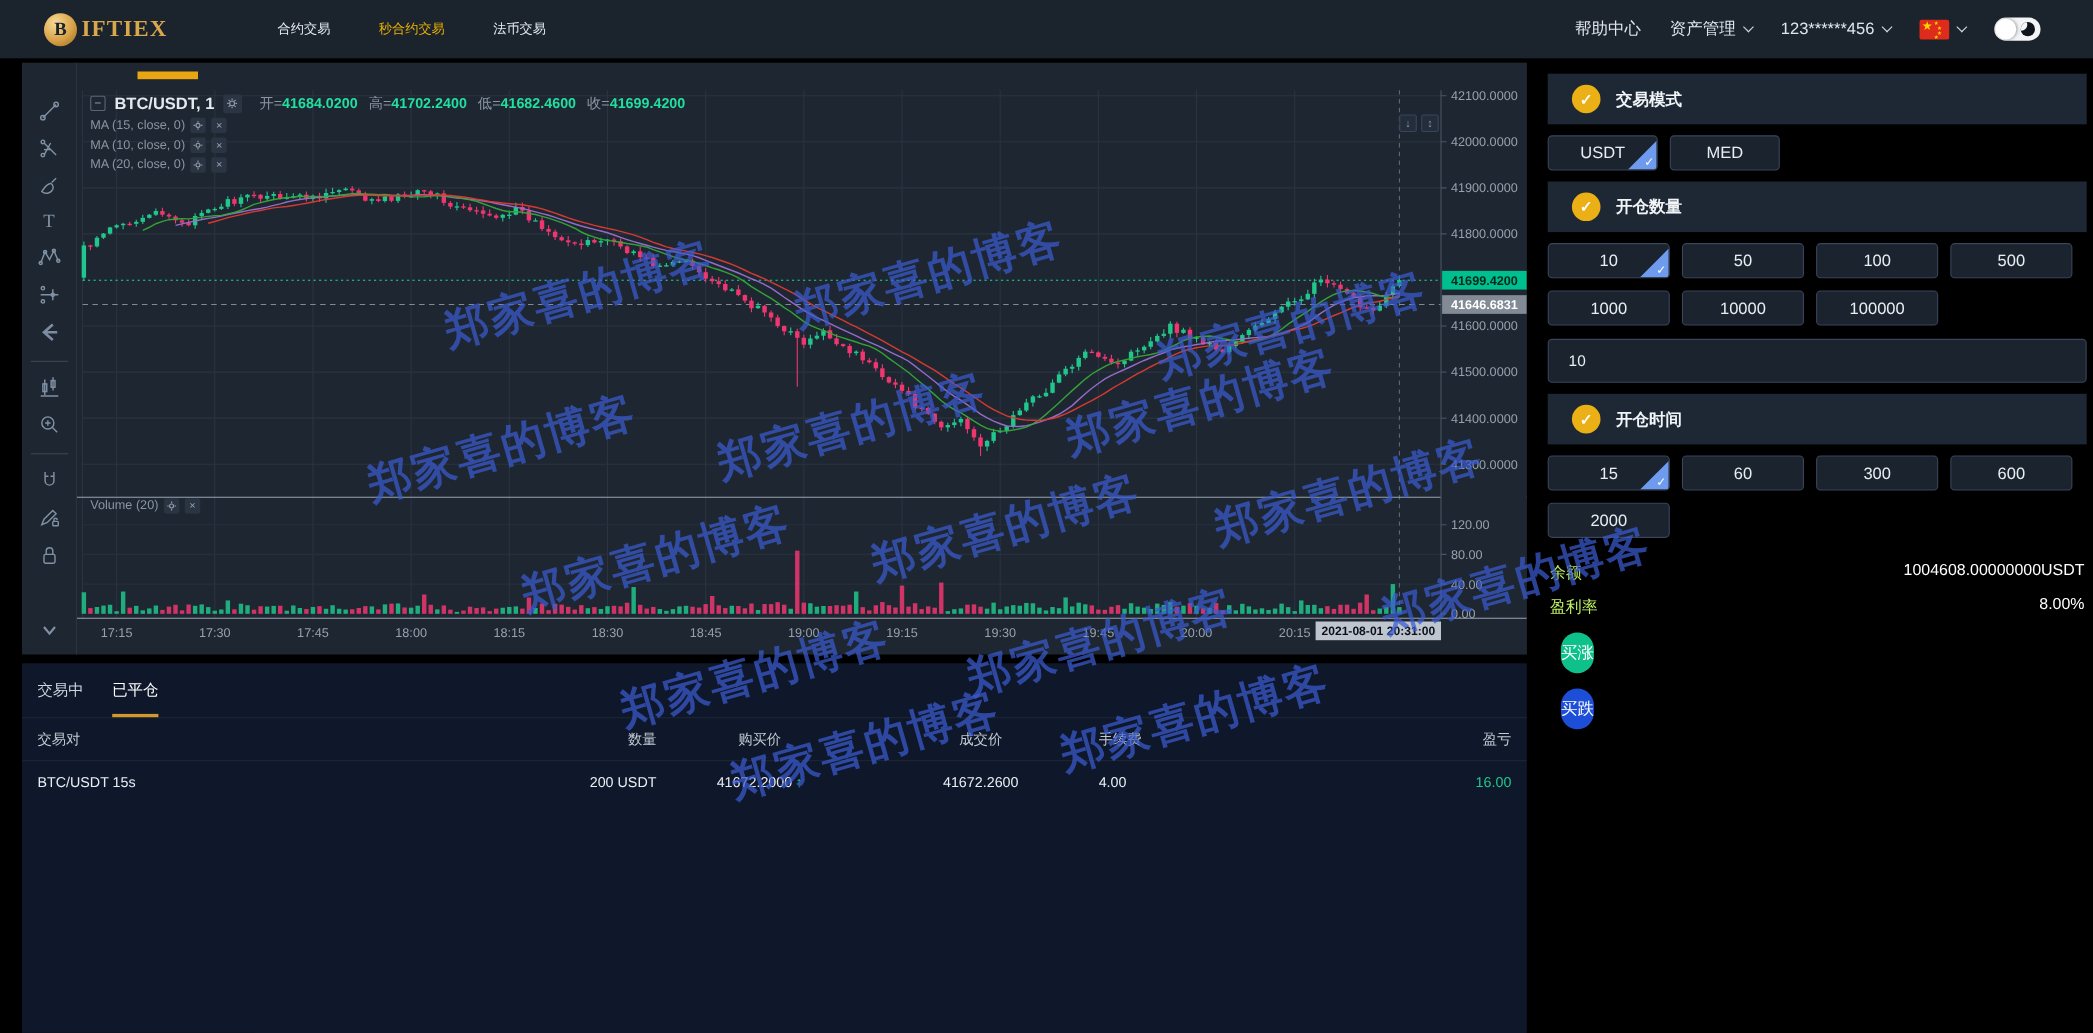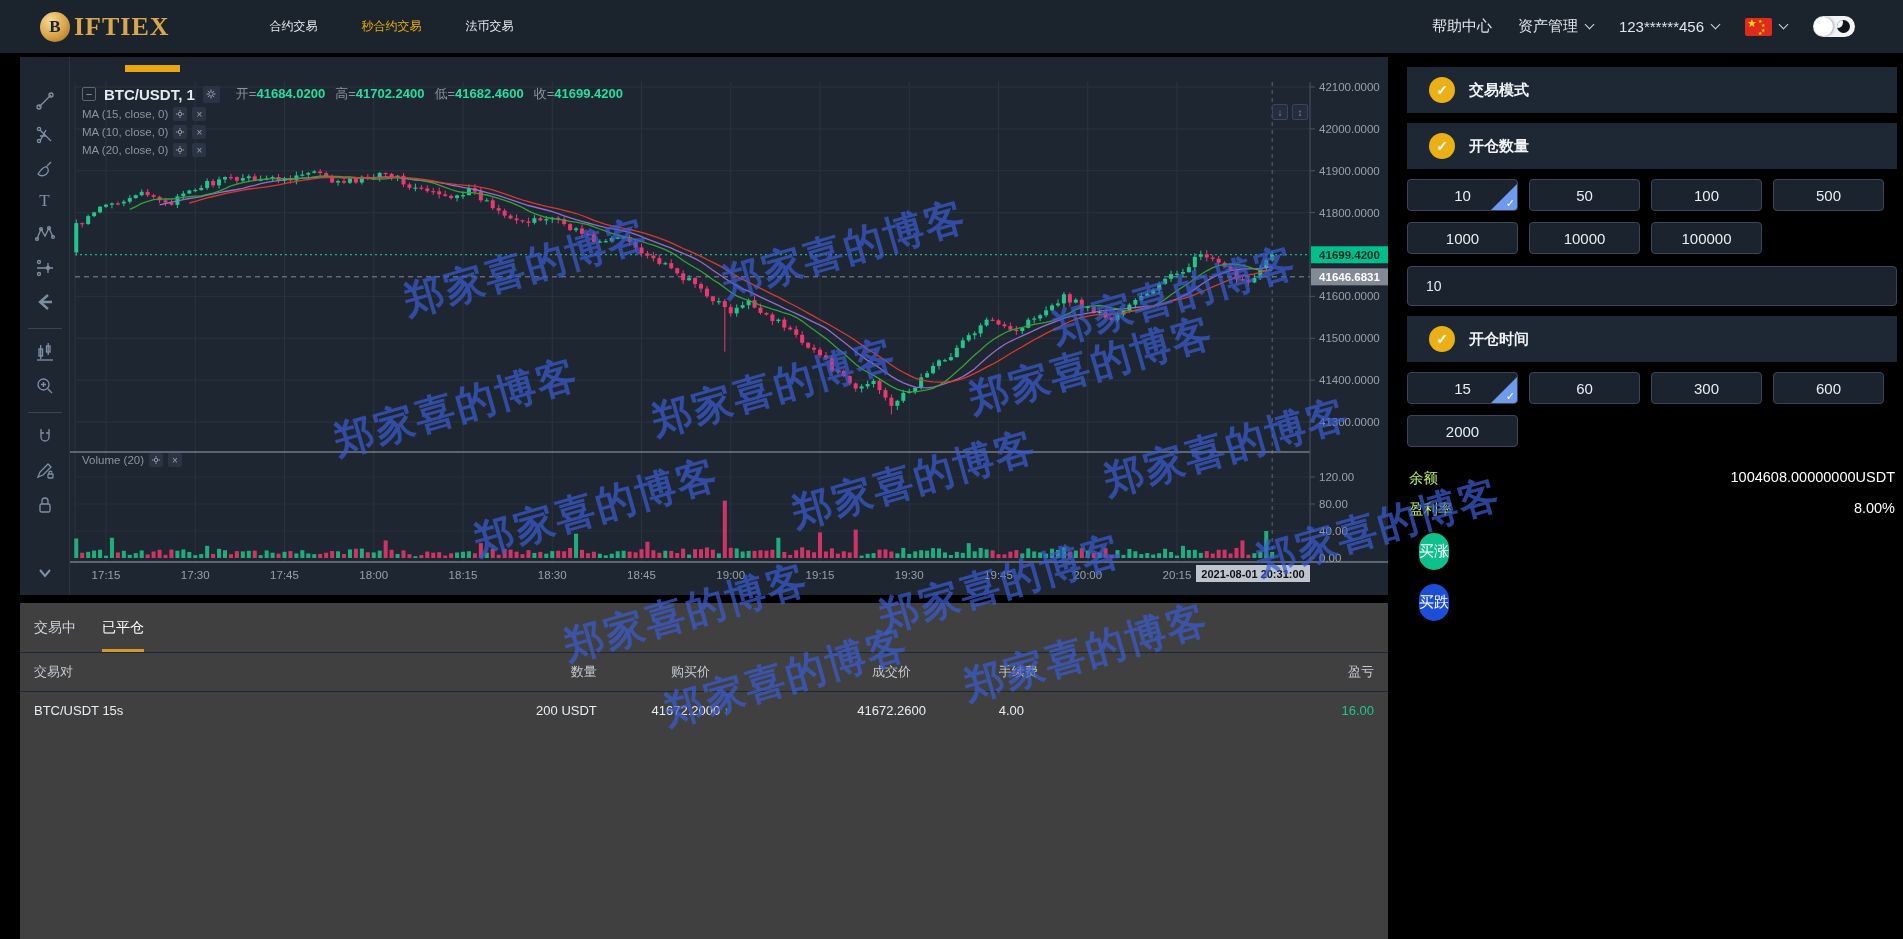--- a/index.html
+++ b/index.html
@@ -8,21 +8,21 @@
 
   
   #topbar { position:absolute; left:0; top:0; width:1903px; height:53px;
             background:#1b232d; display:flex; align-items:center; }
   .logo-wrap { display:flex; align-items:center; margin-left:40px; cursor:pointer; }
   .coin { width:30px; height:30px; border-radius:50%;
           background:radial-gradient(circle at 35% 30%, #f6dc96, #d8a248 55%, #9a661d);
           display:flex; align-items:center; justify-content:center;
           color:#1b232d; font-weight:bold; font-size:17px; font-family:"Liberation Serif",serif; }
   .logo-text { color:#d9a84c; font-family:"Liberation Serif",serif; font-weight:bold;
-               font-size:26px; letter-spacing:1px; margin-left:4px; }
+               font-size:21px; letter-spacing:1px; margin-left:4px; }
   .nav-links { display:flex; gap:44px; margin-left:100px; }
   .nav-link { color:#e6ebf1; font-size:12px; cursor:pointer; }
   .nav-link.active { color:#e8b004; }
   .nav-right { margin-left:auto; display:flex; align-items:center; gap:26px; margin-right:48px;text-align:center; }
   .nav-item { color:#dfe5ec; font-size:15px; display:flex; align-items:center; cursor:pointer; }
   .caret { width:7px; height:7px; border-right:1.5px solid #cfd6de; border-bottom:1.5px solid #cfd6de;
            transform:rotate(45deg); margin-left:8px; margin-top:-4px; display:inline-block; }
   .flag { position:relative; width:27px; height:18px; background:#de2b1c; border-radius:2px; }
   .flag .big-star { position:absolute; left:2px; top:-1px; color:#ffd400; font-size:11px; }
   .flag .s { position:absolute; color:#ffd400; font-size:5px; }
@@ -65,21 +65,21 @@
   .ma-row .mini-box { width:14px; height:14px; font-size:10px; }
   #vol-legend { position:absolute; left:62px; top:396px; z-index:5; display:flex;
                 align-items:center; gap:5px; color:#8a94a2; font-size:11.5px; }
   #scroll-btns { position:absolute; left:1252px; top:47px; z-index:5; display:flex; gap:4px; }
   .sq-btn { width:16px; height:16px; background:#232d3b; border:1px solid #39455a; border-radius:2px;
             color:#8a94a2; font-size:10px; display:flex; align-items:center; justify-content:center;
             cursor:pointer; }
 
   
   #bottom-panel { position:absolute; left:20px; top:603px; width:1368px; height:336px;
-                  background:#404040; }
+                  background:#0f172a; }
   .tabs { display:flex; gap:26px; padding:16px 14px 0; }
   .tab { color:#cfd5dc; font-size:14px; padding-bottom:12px; cursor:pointer; }
   .tab.active { color:#fff; border-bottom:3px solid #d29a2c; }
   .tab-sep { height:1px; background:#1d2733; }
   .trow { display:flex; padding:0 14px; align-items:center; }
   .thead { height:38px; color:#c3cad2; font-size:13px; }
   .tdata { height:38px; color:#e8edf2; font-size:13px; border-top:1px solid #1d2733; }
   .c1{width:30%;text-align:left;} .c2{width:12%;text-align:right;}
   .c3{width:14%;text-align:center;} .c4{width:16%;text-align:center;}
   .c5{width:13%;} .c6{width:15%;text-align:right;}
@@ -1032,20 +1032,24 @@
     <div class="c5">4.00</div>
     <div class="c6 pl-pos">16.00</div>
   </div>
 </div>
 
 <div id="right-panel">
   <div class="sec-bar">
     <div class="check-circle">✓</div>
     <div class="sec-title">交易模式</div>
   </div>
+  <div class="opt-grid">
+    <div class="opt w100 sel">USDT</div>
+    <div class="opt w100">MED</div>
+  </div>
 
   <div class="sec-bar">
     <div class="check-circle">✓</div>
     <div class="sec-title">开仓数量</div>
   </div>
   <div class="opt-grid">
     <div class="opt sel">10</div>
     <div class="opt">50</div>
     <div class="opt">100</div>
     <div class="opt">500</div>

